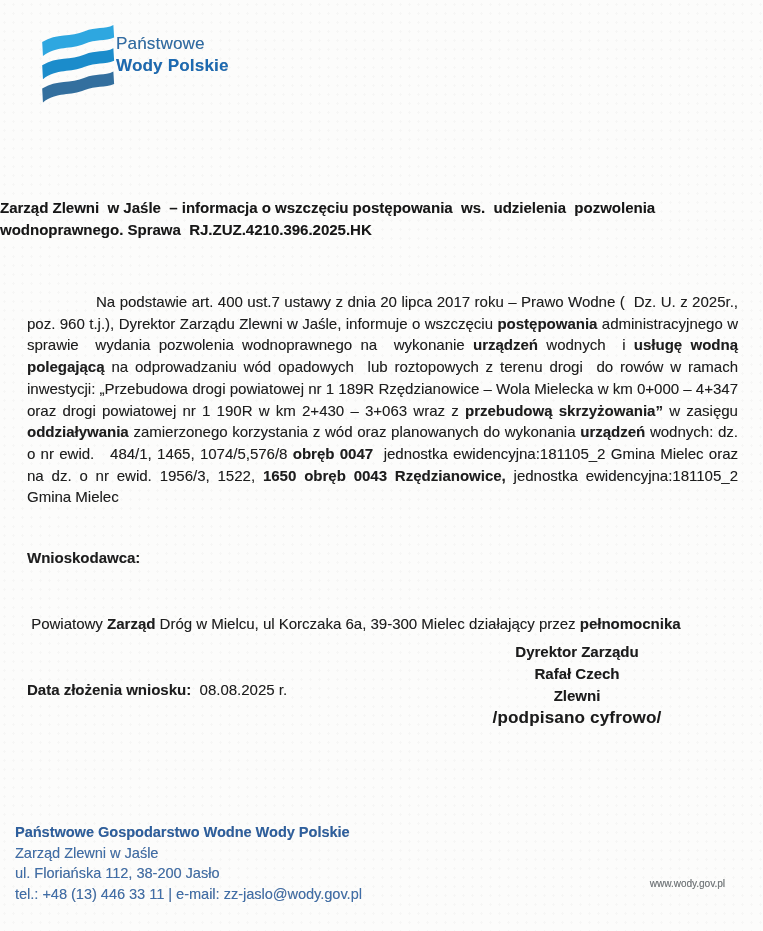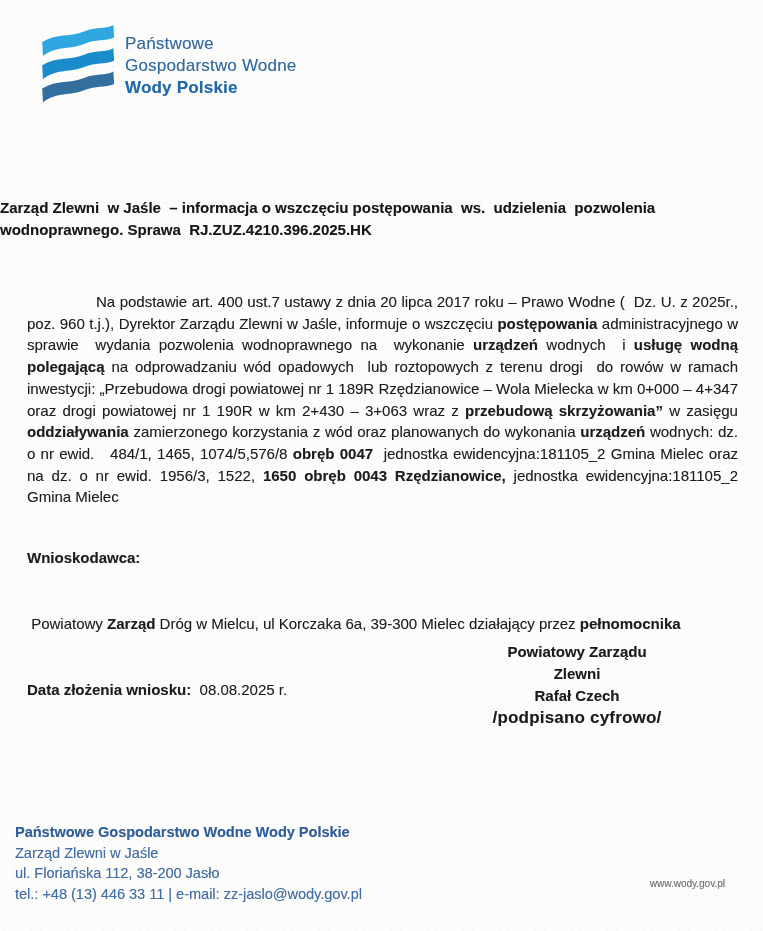--- a/index.html
+++ b/index.html
@@ -11,21 +11,21 @@
     background-image: radial-gradient(rgba(110,110,110,0.04) 1px, transparent 1.3px);
     background-size: 9px 9px;
     font-family:"Liberation Sans", sans-serif;
     color:#1d1d1d;
     overflow:hidden;
     text-shadow: 0.2px 0.2px 0.35px rgba(40,40,40,0.35);
   }
   .b { font-weight:700; }
 
   
-  .logo-block { position:absolute; left:38px; top:22px; display:flex; gap:9px; align-items:flex-start; }
+  .logo-block { position:absolute; left:38px; top:22px; display:flex; align-items:flex-start; }
   .logo-mark { width:78px; height:82px; flex:0 0 auto; }
   .logo-text { padding-top:11px; font-size:17px; line-height:22px; color:#2e6ca6; letter-spacing:0.2px; }
   .logo-text .brand { font-weight:700; color:#1c6ab2; }
 
   
   .title { position:absolute; left:0; right:0; top:197px; text-align:left; font-weight:700; font-size:15px; line-height:21.5px; color:#171717; }
   .title div { white-space:pre; }
 
   
   .body-par {
@@ -53,42 +53,41 @@
 <div class="page">
 
   <header class="logo-block">
     <svg class="logo-mark" viewBox="0 0 100 106" xmlns="http://www.w3.org/2000/svg" aria-hidden="true">
       <path d="M5,26 C24,14 42,20 60,12 C74,6 86,10 97,4 L98,20 C86,25 74,22 60,28 C42,36 24,30 6,44 Z" fill="#2EA7E0"></path>
       <path d="M5,56 C24,44 42,50 60,42 C74,36 86,40 97,34 L98,50 C86,55 74,52 60,58 C42,66 24,60 6,74 Z" fill="#1B8CCB"></path>
       <path d="M5,86 C24,74 42,80 60,72 C74,66 86,70 97,64 L98,80 C86,85 74,82 60,88 C42,96 24,90 6,104 Z" fill="#336F9E"></path>
     </svg>
     <div class="logo-text">
       <div>Państwowe</div>
-      <div>Gospodarstwo Wodne</div>
       <div class="brand">Wody Polskie</div>
     </div>
   </header>
 
   <div class="title">
     <div>Zarząd Zlewni  w Jaśle  – informacja o wszczęciu postępowania  ws.  udzielenia  pozwolenia</div>
     <div>wodnoprawnego. Sprawa  RJ.ZUZ.4210.396.2025.HK</div>
   </div>
 
   <p class="body-par"><span>Na podstawie art. 400 ust.7 ustawy z dnia 20 lipca 2017 roku – Prawo Wodne (  Dz. U. z 2025r., poz. 960 t.j.), Dyrektor Zarządu Zlewni w Jaśle, informuje o wszczęciu </span><span class="b">postępowania</span><span> administracyjnego w sprawie  wydania pozwolenia wodnoprawnego na  wykonanie </span><span class="b">urządzeń</span><span> wodnych  i </span><span class="b">usługę wodną polegającą</span><span> na odprowadzaniu wód opadowych  lub roztopowych z terenu drogi  do rowów w ramach inwestycji: „Przebudowa drogi powiatowej nr 1 189R Rzędzianowice – Wola Mielecka w km 0+000 – 4+347 oraz drogi powiatowej nr 1 190R w km 2+430 – 3+063 wraz z </span><span class="b">przebudową skrzyżowania”</span><span> w zasięgu </span><span class="b">oddziaływania</span><span> zamierzonego korzystania z wód oraz planowanych do wykonania </span><span class="b">urządzeń</span><span> wodnych: dz. o nr ewid.   484/1, 1465, 1074/5,576/8 </span><span class="b">obręb 0047</span><span>  jednostka ewidencyjna:181105_2 Gmina Mielec oraz na dz. o nr ewid. 1956/3, 1522, </span><span class="b">1650 obręb 0043 Rzędzianowice,</span><span> jednostka ewidencyjna:181105_2 Gmina Mielec</span></p>
 
   <div class="applicant">
     <div class="b">Wnioskodawca:</div>
     <div><span> Powiatowy </span><span class="b">Zarząd</span><span> Dróg w Mielcu, ul Korczaka 6a, 39-300 Mielec działający przez </span><span class="b">pełnomocnika</span></div>
     <div><span class="b">Data złożenia wniosku:</span><span>  08.08.2025 r.</span></div>
   </div>
 
   <div class="signature">
-    <div>Powiatowy Zarządu</div>
+    <div>Dyrektor Zarządu</div>
+    <div>Rafał Czech</div>
     <div>Zlewni</div>
-    <div>Rafał Czech</div>
     <div class="digital">/podpisano cyfrowo/</div>
   </div>
 
   <footer class="footer">
     <div class="f1">Państwowe Gospodarstwo Wodne Wody Polskie</div>
     <div>Zarząd Zlewni w Jaśle</div>
     <div>ul. Floriańska 112, 38-200 Jasło</div>
     <div>tel.: +48 (13) 446 33 11 | e-mail: zz-jaslo@wody.gov.pl</div>
   </footer>
   <div class="website">www.wody.gov.pl</div>

